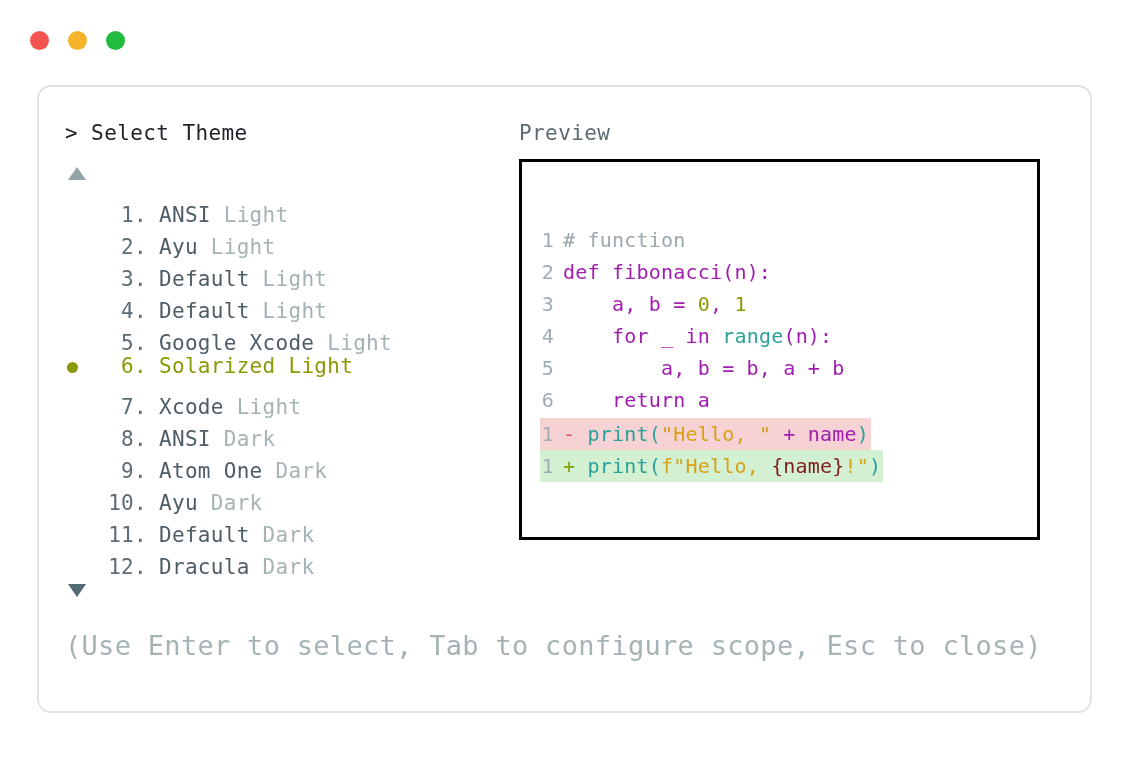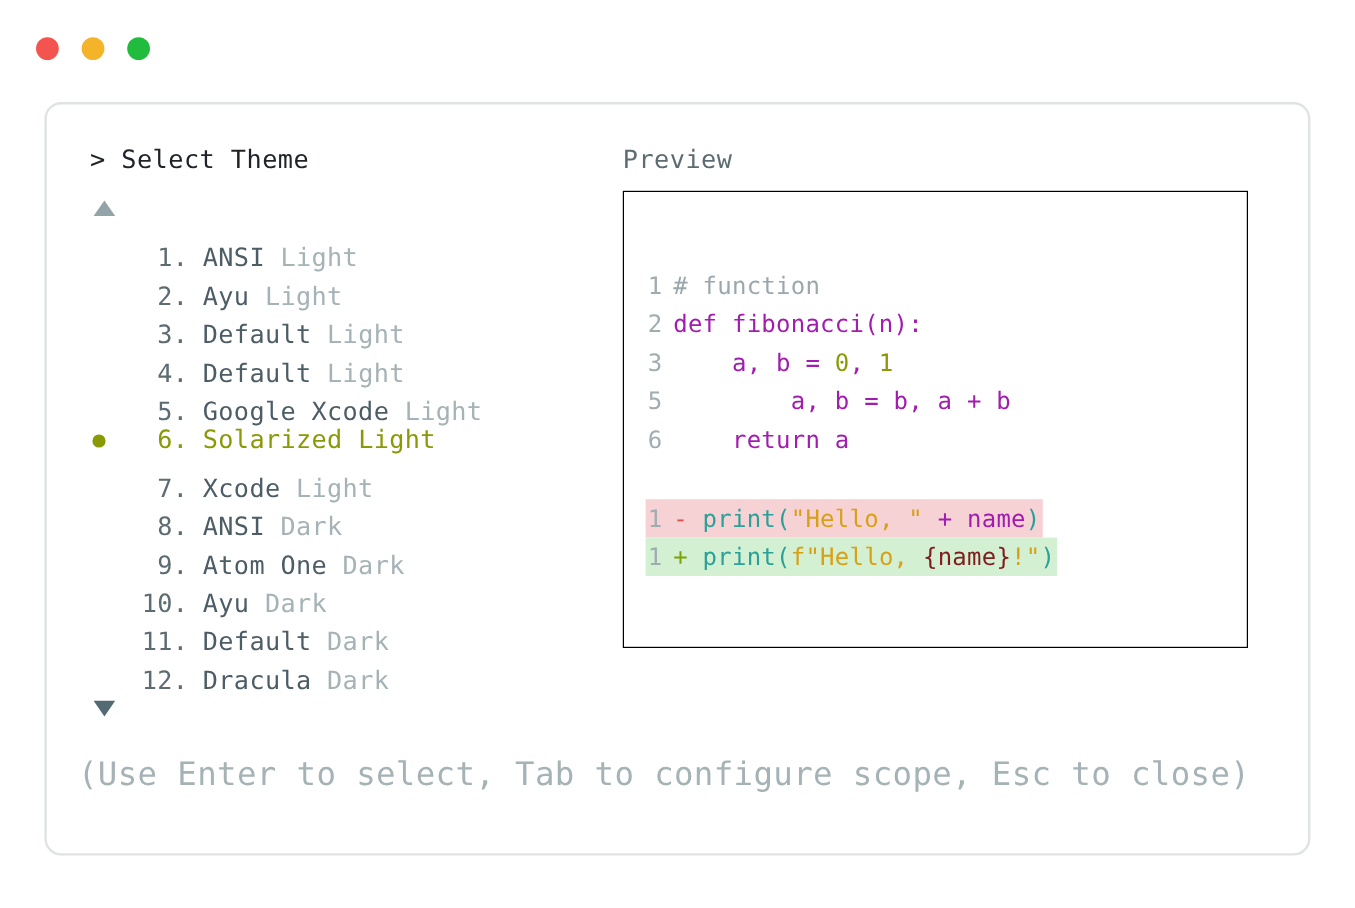--- a/index.html
+++ b/index.html
@@ -44,21 +44,20 @@
     border: 2px solid #dfe3e3;
     border-radius: 14px;
   }
 
   
   #theme-picker-pane {
     position: absolute;
     left: 26px;
     top: 32px;
     width: 466px;
-    margin-left: 10px;
   }
   #preview-pane {
     position: absolute;
     left: 480px;
     top: 32px;
     width: 530px;
   }
 
   .pane-title {
     font-size: 21px;
@@ -131,21 +130,21 @@
     color: #8a9a06;
   }
 
   
   #preview-box {
     margin-top: 12px;
     width: 521px;
     height: 381px;
     box-sizing: border-box;
     background: #ffffff;
-    border: 1px solid #000000;
+    border: 3px solid #000000;
     position: relative;
   }
   #code-block {
     position: absolute;
     left: 18px;
     top: 62px;
     font-size: 20px;
     line-height: 32px;
     letter-spacing: 0.2px;
   }
@@ -238,20 +237,21 @@
   </div>
 
   <div id="preview-pane">
     <div class="pane-title" id="preview-title">Preview</div>
 
     <div id="preview-box">
       <div id="code-block">
           <span class="code-line"><span class="gutter">1</span><span class="tok-comment"># function</span></span>
           <span class="code-line"><span class="gutter">2</span><span class="tok-kw">def</span><span class="tok-plain"> fibonacci(n):</span></span>
           <span class="code-line"><span class="gutter">3</span><span class="tok-plain">    a, b = </span><span class="tok-num">0</span><span class="tok-plain">, </span><span class="tok-num">1</span></span>
+          <span class="code-line"><span class="gutter">4</span><span class="tok-plain">    </span><span class="tok-kw">for</span><span class="tok-plain"> _ </span><span class="tok-kw">in</span><span class="tok-plain"> </span><span class="tok-fn">range</span><span class="tok-plain">(n):</span></span>
           <span class="code-line"><span class="gutter">5</span><span class="tok-plain">        a, b = b, a + b</span></span>
           <span class="code-line"><span class="gutter">6</span><span class="tok-plain">    </span><span class="tok-kw">return</span><span class="tok-plain"> a</span></span>
         </div>
       <div id="diff-block">
           <div class="diff-line diff-del"><span class="gutter">1</span><span class="diff-mark-del">- </span><span class="tok-fn">print</span><span class="tok-fn">(</span><span class="tok-str">"Hello, "</span><span class="tok-plain"> + name</span><span class="tok-fn">)</span></div>
           <div class="diff-line diff-add"><span class="gutter">1</span><span class="diff-mark-add">+ </span><span class="tok-fn">print</span><span class="tok-fn">(</span><span class="tok-str">f"Hello, </span><span class="tok-interp">{name}</span><span class="tok-str">!"</span><span class="tok-fn">)</span></div>
         </div>
     </div>
   </div>
 

